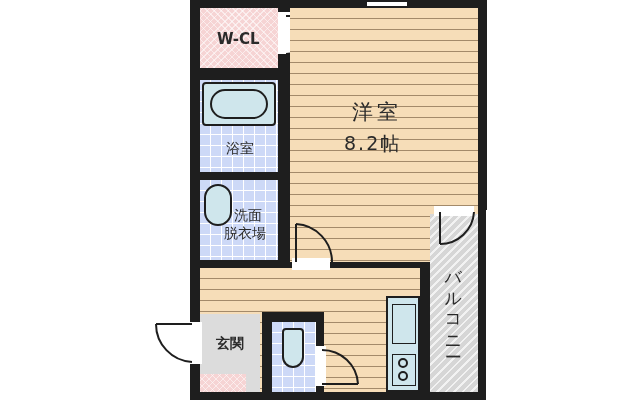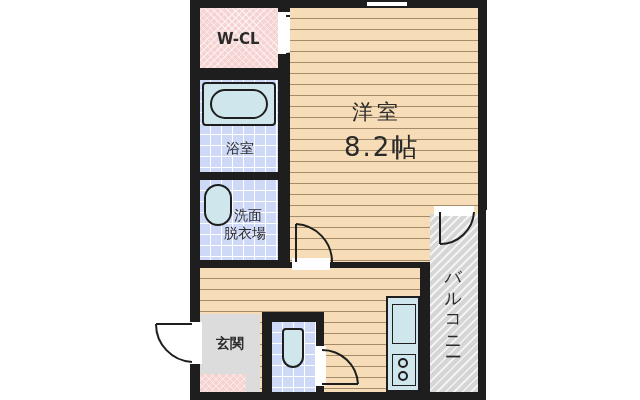--- a/index.html
+++ b/index.html
@@ -44,21 +44,21 @@
 </div>
 
 <div class="abs" style="left:278px; top:12px; width:12px; height:42px; background:#ffffff;"></div>
 <svg class="door-arc" style="left:282px; top:12px;" width="40" height="44">
   <path d="M4 4 L42 4" stroke="#1e1e1e" stroke-width="2" fill="none"></path>
   <path d="M42 4 A38 38 0 0 1 4 42" stroke="#1e1e1e" stroke-width="2" fill="none"></path>
 </svg>
 
 <div class="abs floor-wood" style="left:290px; top:8px; width:188px; height:254px;">
   <span class="label" style="left:62px; top:93px; font-size:21px; letter-spacing:4px;">洋室</span>
-  <span class="label" style="left:54px; top:125px; font-size:26px; letter-spacing:2px;">8.2帖</span>
+  <span class="label" style="left:54px; top:125px; font-size:19px; letter-spacing:2px;">8.2帖</span>
 </div>
 
 <div class="abs" style="left:366px; top:1px; width:42px; height:6px; background:#ffffff; border:1px solid #1e1e1e;"></div>
 
 <div class="abs floor-tile" style="left:200px; top:80px; width:78px; height:92px;">
   <div class="fixture" style="left:2px; top:2px; width:74px; height:44px; border-radius:4px; background:#cfe6ec;"></div>
   <div class="fixture" style="left:10px; top:9px; width:58px; height:30px; border-radius:15px; background:#cfe6ec;"></div>
   <span class="label" style="left:26px; top:61px; font-size:14px;">浴室</span>
 </div>
 

